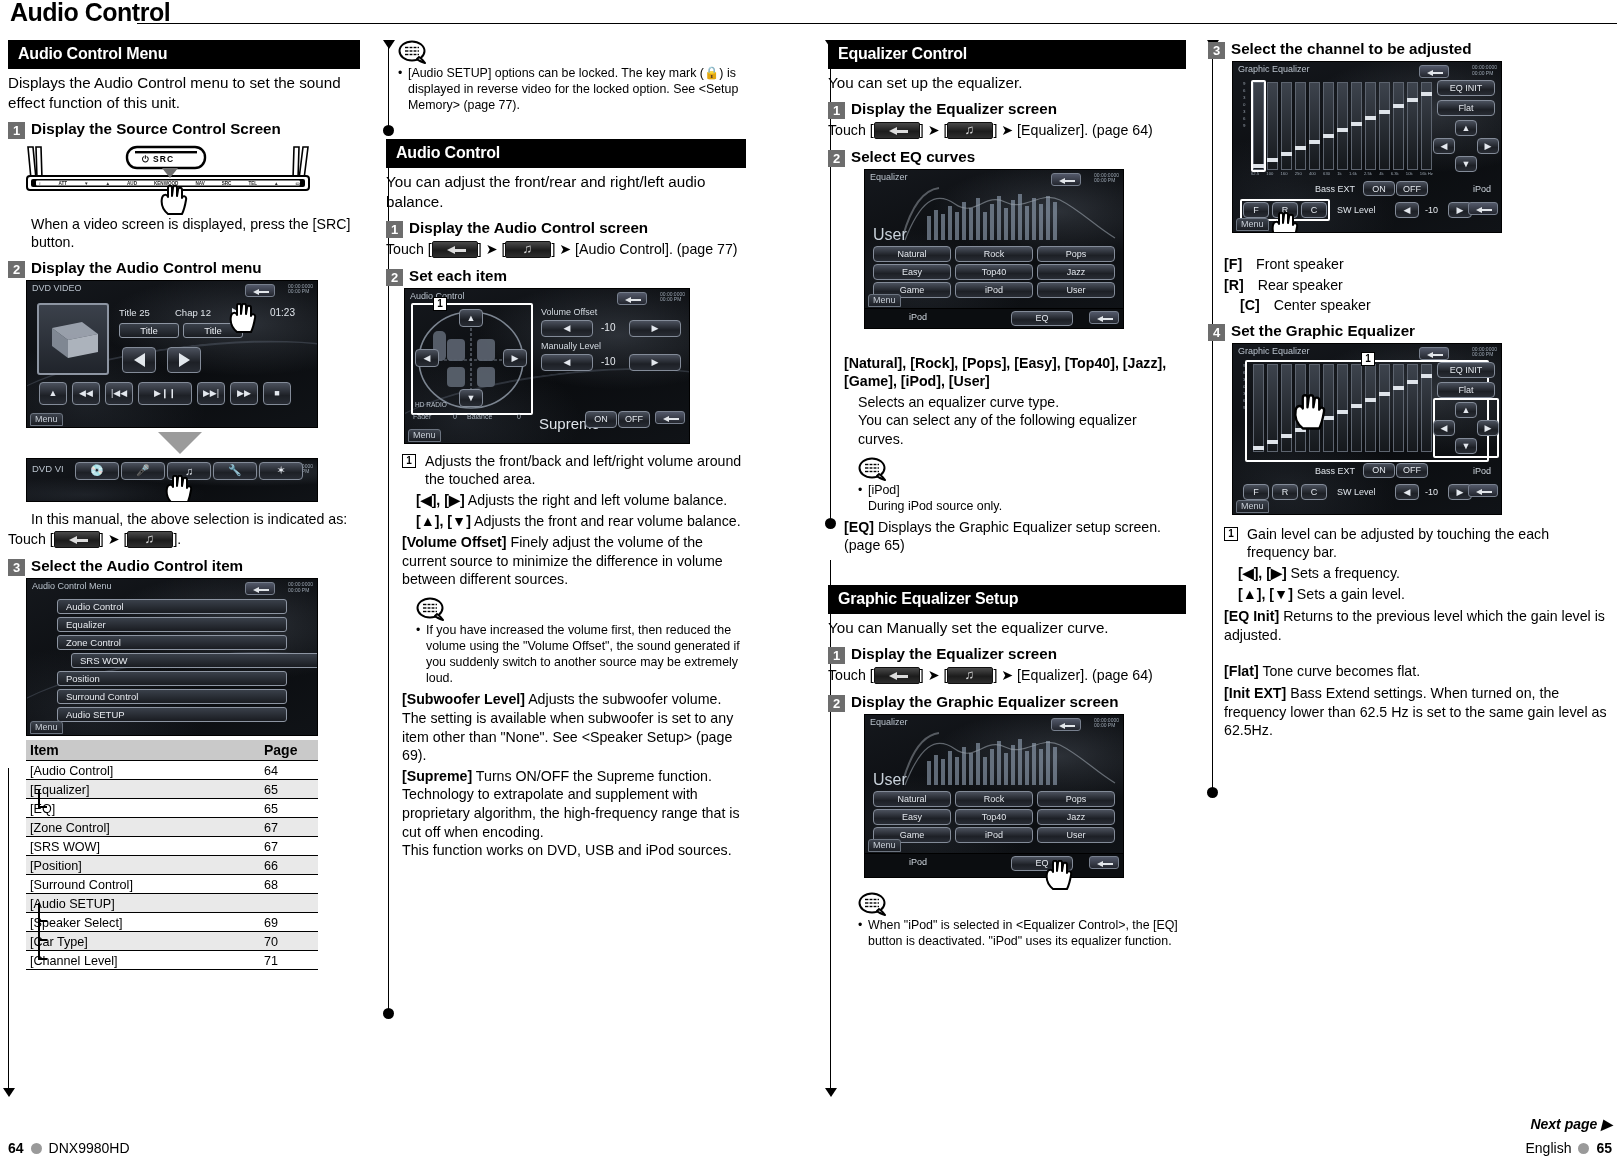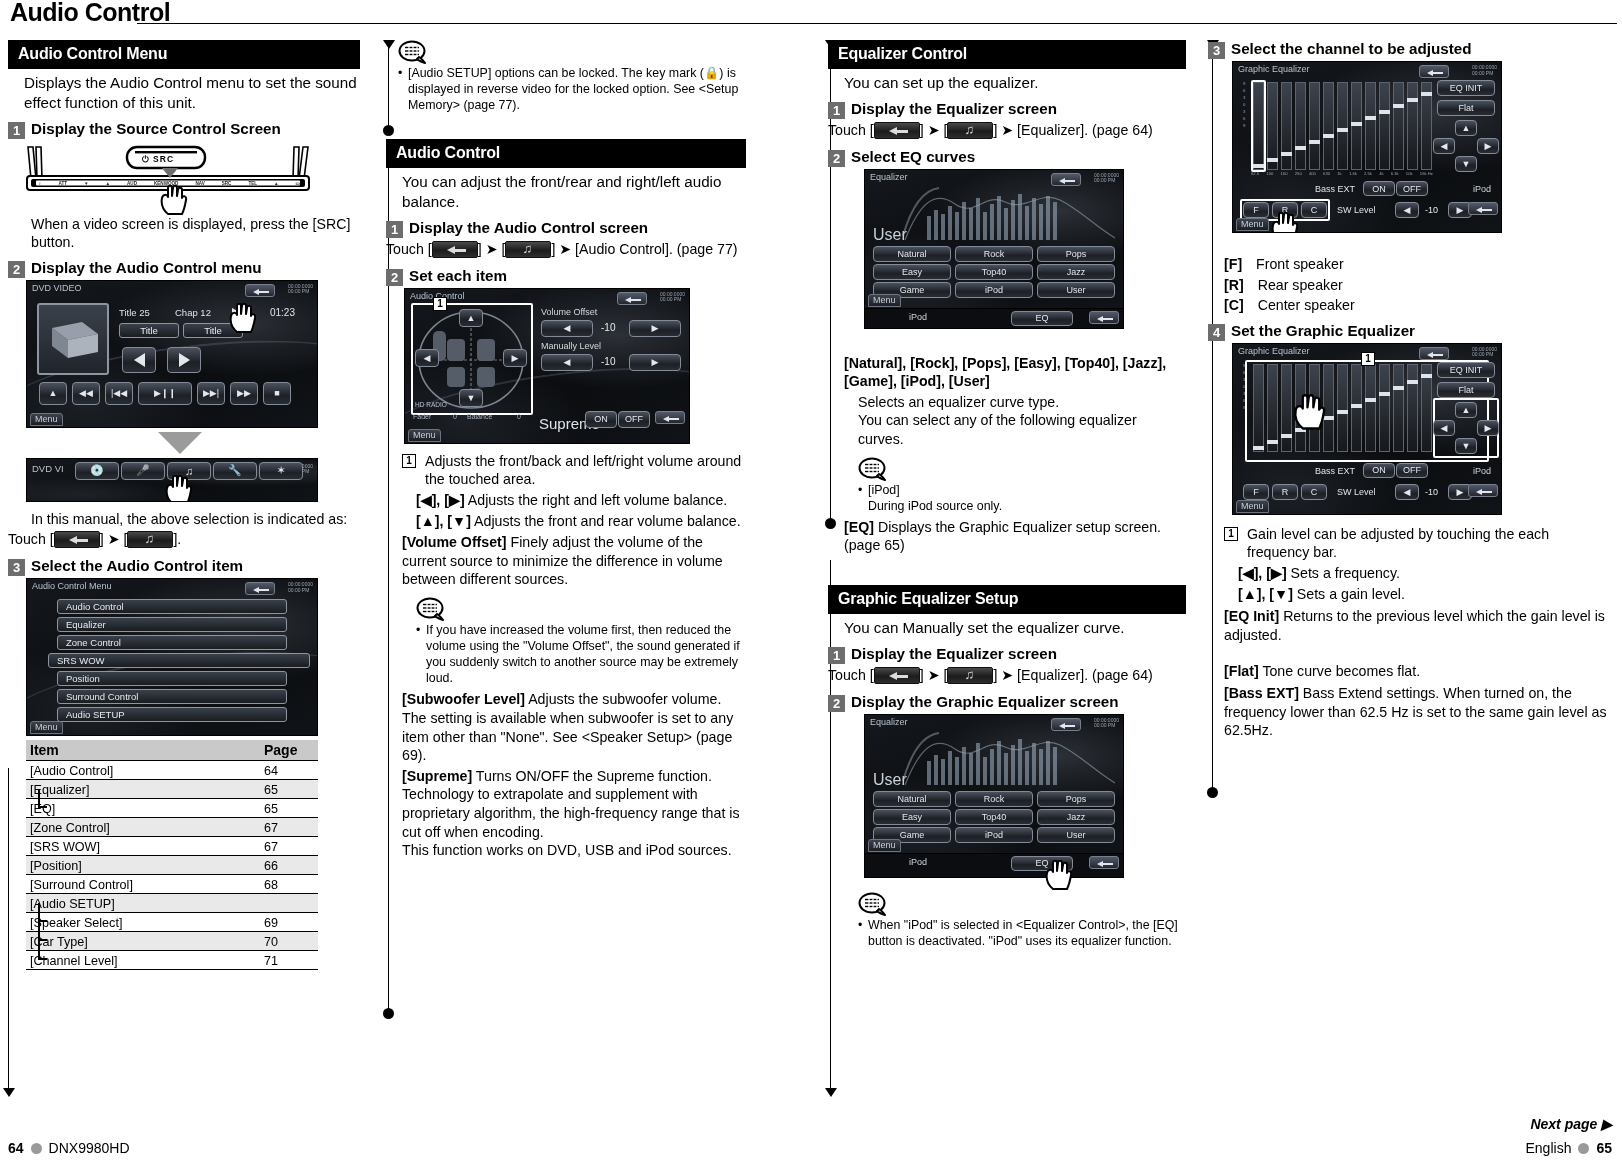--- a/index.html
+++ b/index.html
@@ -27,21 +27,21 @@
   .col1 { left: 8px;    width: 352px; }
   .col2 { left: 386px;  width: 360px; }
   .col3 { left: 828px;  width: 358px; }
   .col4 { left: 1208px; width: 400px; }
 
   
   .sec-bar {
     background:#000; color:#fff; font-weight:bold; font-size:16px;
     padding: 5px 8px 6px 10px; letter-spacing: -0.2px;
   }
-  .sec-intro { font-size: 15.2px; line-height: 1.3; margin: 4px 0 6px 16px; }
+  .sec-intro { font-size: 15.2px; line-height: 1.3; margin: 4px 0 6px 0; }
 
   
   .step { display:flex; align-items:flex-start; margin: 7px 0 2px 0; }
   .step-num {
     background:#6d6d6d; color:#fff; font-weight:bold; font-size:13px;
     width:17px; height:17px; min-width:17px; line-height:17px; text-align:center;
     margin-right:6px; margin-top:2px;
   }
   .step-title { font-weight:bold; font-size:15.2px; line-height:1.2; }
 
@@ -361,21 +361,21 @@
     <div class="lcd-back"></div>
     <div class="lcdrow" style="left:30px; top:20px;  width:230px; height:15px;">
         <span>Audio Control</span>
       </div>
     <div class="lcdrow" style="left:30px; top:38px;  width:230px; height:15px;">
         <span>Equalizer</span>
       </div>
     <div class="lcdrow" style="left:30px; top:56px;  width:230px; height:15px;">
         <span>Zone Control</span>
       </div>
-    <div class="lcdrow" style="left:21px; top:74px;  width:262px; height:15px;">
+    <div class="lcdrow" style="left:44px; top:74px;  width:262px; height:15px;">
         <span>SRS WOW</span>
       </div>
     <div class="lcdrow" style="left:30px; top:92px;  width:230px; height:15px;">
         <span>Position</span>
       </div>
     <div class="lcdrow" style="left:30px; top:110px; width:230px; height:15px;">
         <span>Surround Control</span>
       </div>
     <div class="lcdrow" style="left:30px; top:128px; width:230px; height:15px;">
         <span>Audio SETUP</span>
@@ -876,21 +876,21 @@
   </div>
 
   <div class="deflist" style="margin-left:16px; margin-top:22px;">
     <b>[F]</b>
     <span style="padding-left:10px;">Front speaker</span>
   </div>
   <div class="deflist" style="margin-left:16px;">
     <b>[R]</b>
     <span style="padding-left:10px;">Rear speaker</span>
   </div>
-  <div class="deflist" style="margin-left:16px;">
+  <div class="deflist" style="margin-left:32px;">
     <b>[C]</b>
     <span style="padding-left:10px;">Center speaker</span>
   </div>
 
   <div class="step">
     <div class="step-num">4</div>
     <div class="step-title">Set the Graphic Equalizer</div>
   </div>
 
   <div class="lcd" style="width:270px; height:172px; margin-left:24px; margin-top:2px;">
@@ -978,21 +978,21 @@
 
   <div class="deflist" style="margin-left:16px; margin-top:4px;">
     <b>[EQ Init]</b>
     <span>Returns to the previous level which the gain level is adjusted.</span>
   </div>
   <div class="deflist" style="margin-left:16px; margin-top:18px;">
     <b>[Flat]</b>
     <span>Tone curve becomes flat.</span>
   </div>
   <div class="deflist" style="margin-left:16px; margin-top:3px;">
-    <b>[Bass EXT]</b>
+    <b>[Init EXT]</b>
     <span>Bass Extend settings.</span>
     <span class="cont">When turned on, the frequency lower than 62.5 Hz is set to the same gain level as 62.5Hz.</span>
   </div>
 </div>
 
 <div class="nextpage">Next page ▶</div>
 <div class="footer-left">
   <span class="bold">64</span>
   <span class="dot-grey"></span>
   <span>DNX9980HD</span>

